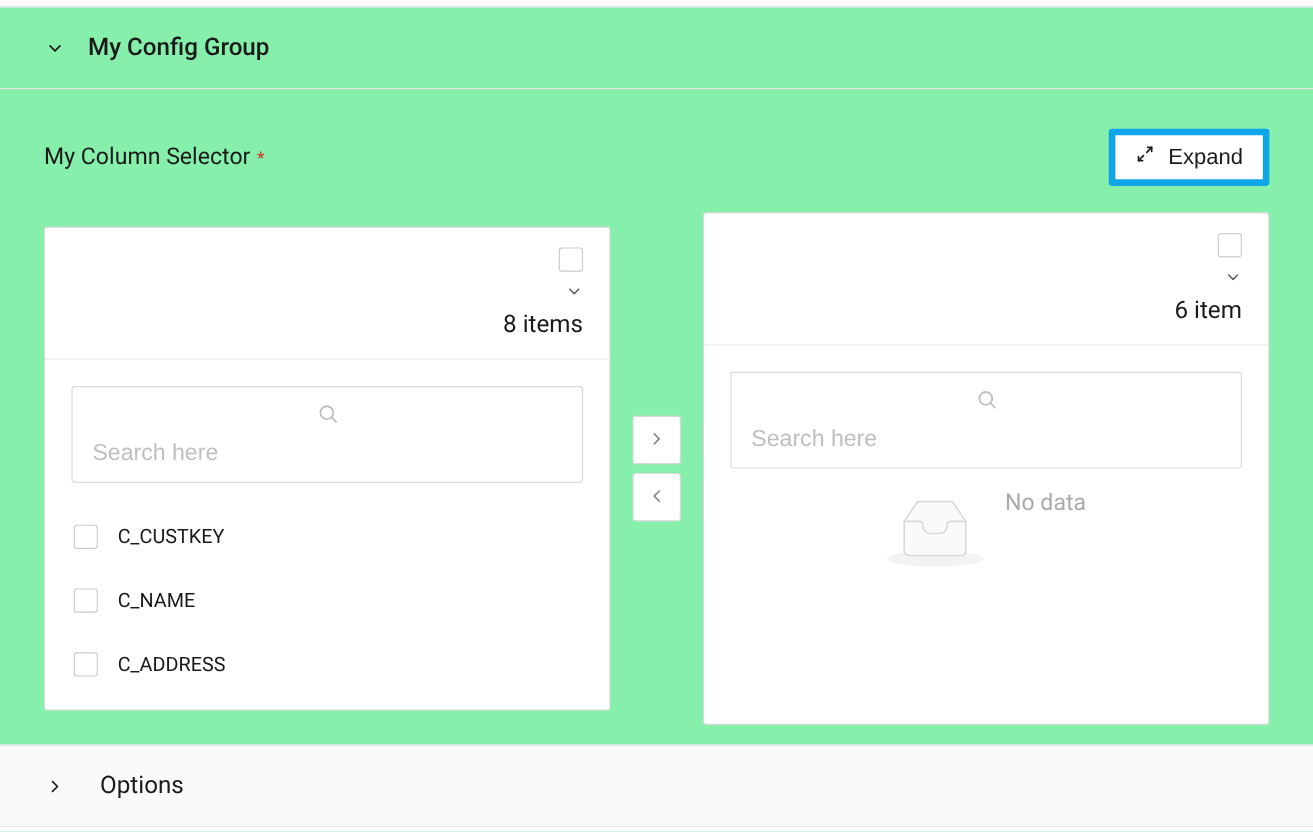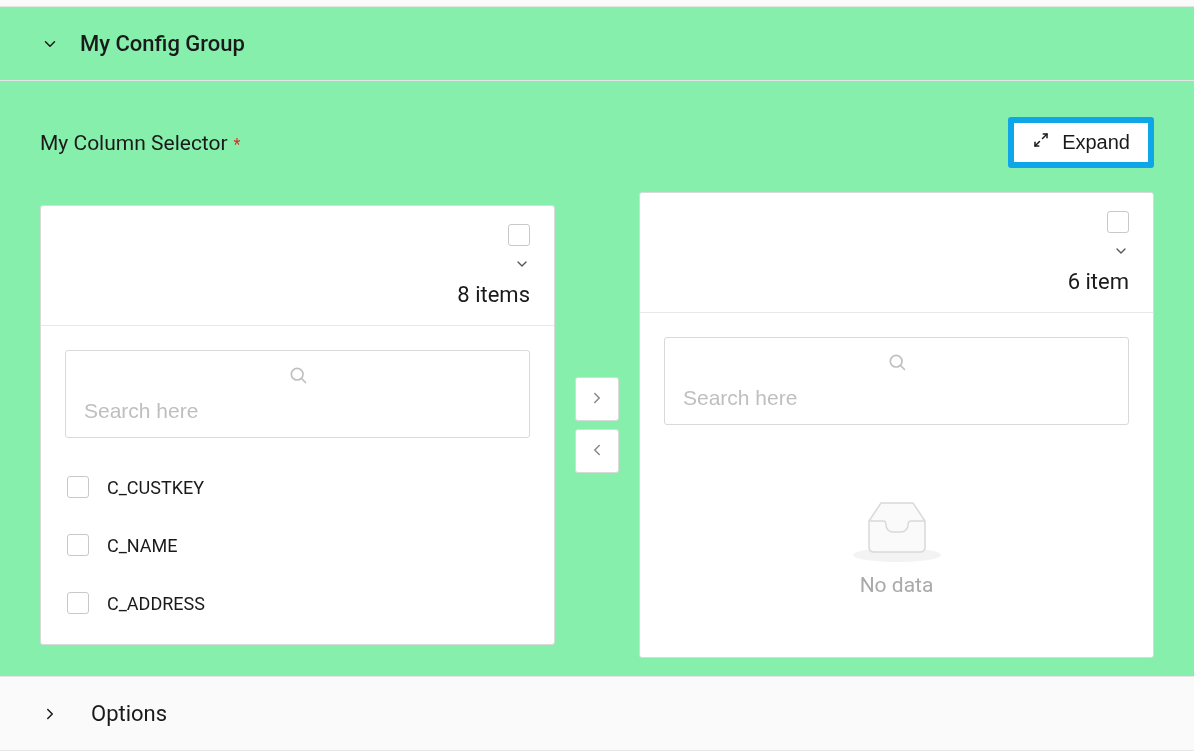--- a/index.html
+++ b/index.html
@@ -179,22 +179,22 @@
       cursor: pointer;
     }
     .transfer-btn svg {
       width: 18px;
       height: 18px;
       color: #888;
     }
     .empty-state {
       flex: 1;
       display: flex;
-      flex-direction: column;
-      align-items: center;
+      flex-direction: row;
+      align-items: flex-start;
       justify-content: center;
       gap: 20px;
       min-height: 200px;
     }
     .empty-icon {
       width: 88px;
       height: 60px;
       position: relative;
     }
     .empty-state-label {

